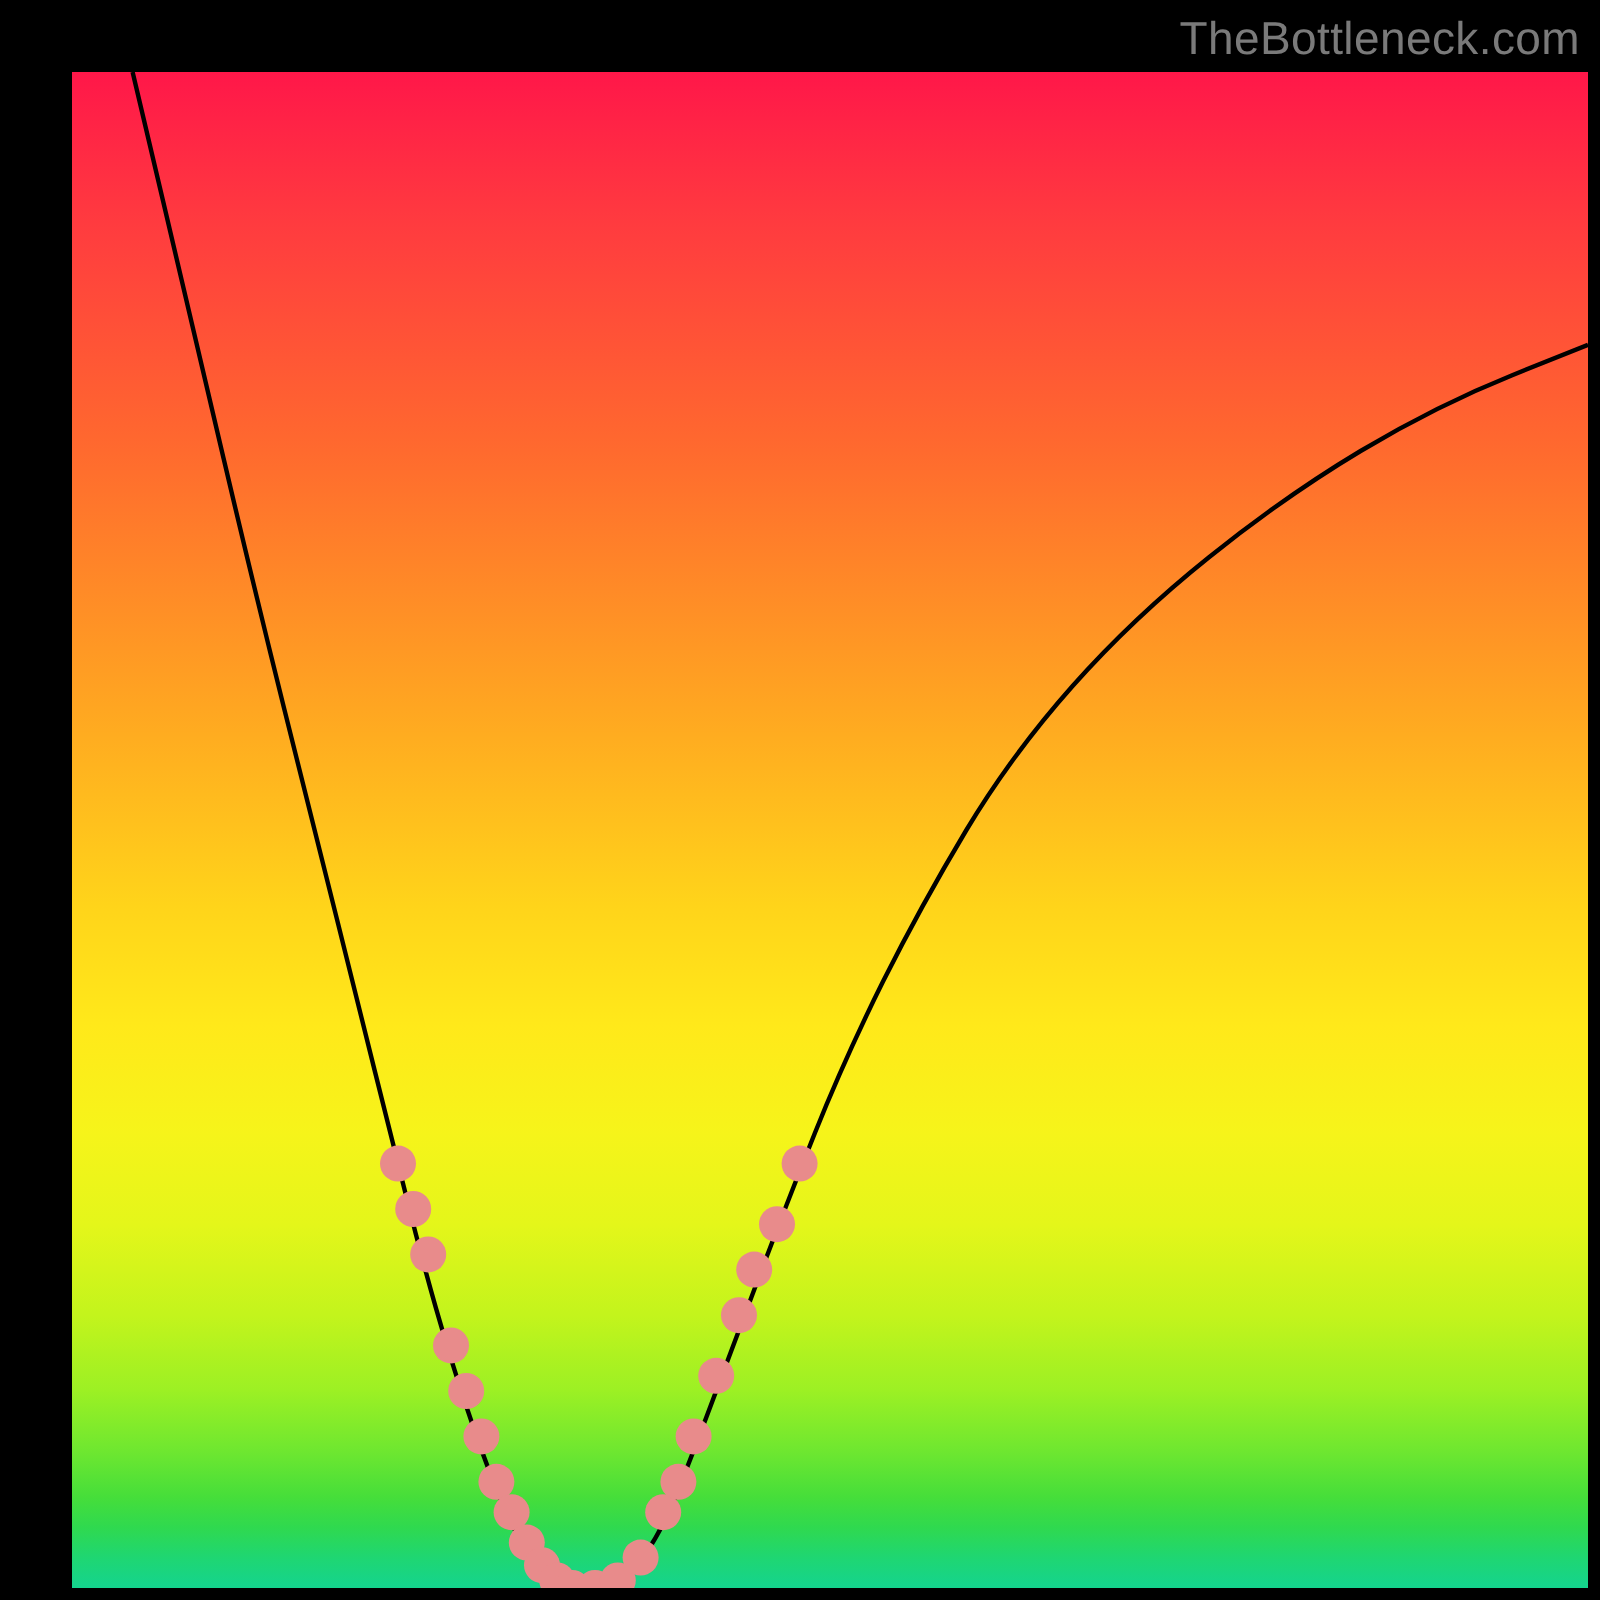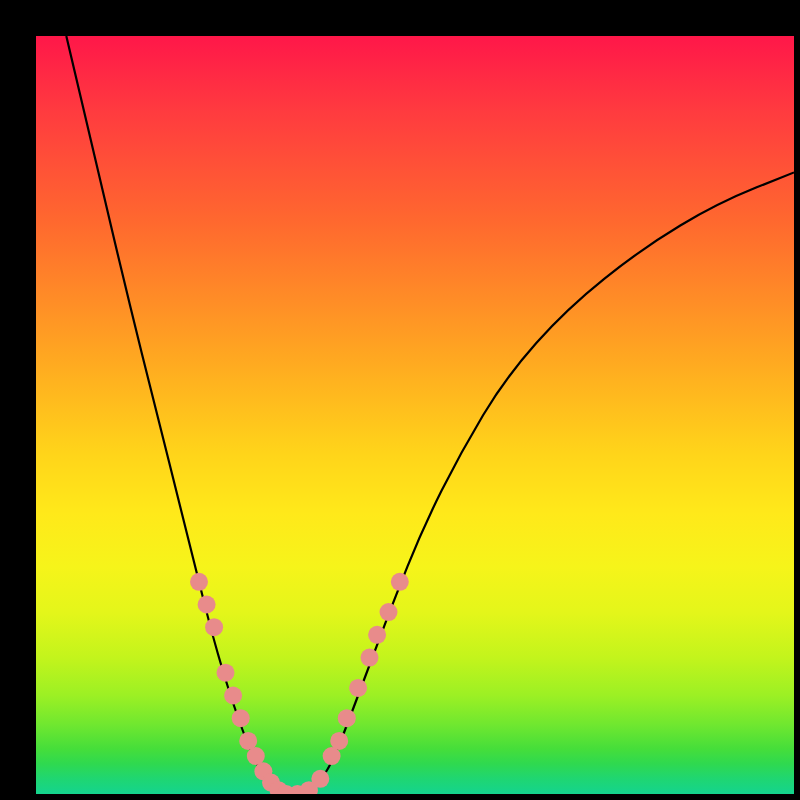--- a/index.html
+++ b/index.html
@@ -91,14 +91,15 @@
           <circle cx="322.1" cy="651.9" r="9" fill="#e88b8b"></circle>
           <circle cx="333.5" cy="621.6" r="9" fill="#e88b8b"></circle>
           <circle cx="341.1" cy="598.8" r="9" fill="#e88b8b"></circle>
           <circle cx="352.5" cy="576.1" r="9" fill="#e88b8b"></circle>
           <circle cx="363.8" cy="545.8" r="9" fill="#e88b8b"></circle>
         </g>
     </svg>
 
   </div>
 
+  <div class="watermark">TheBottleneck.com</div>
 
 </div>
 
 </body></html>

